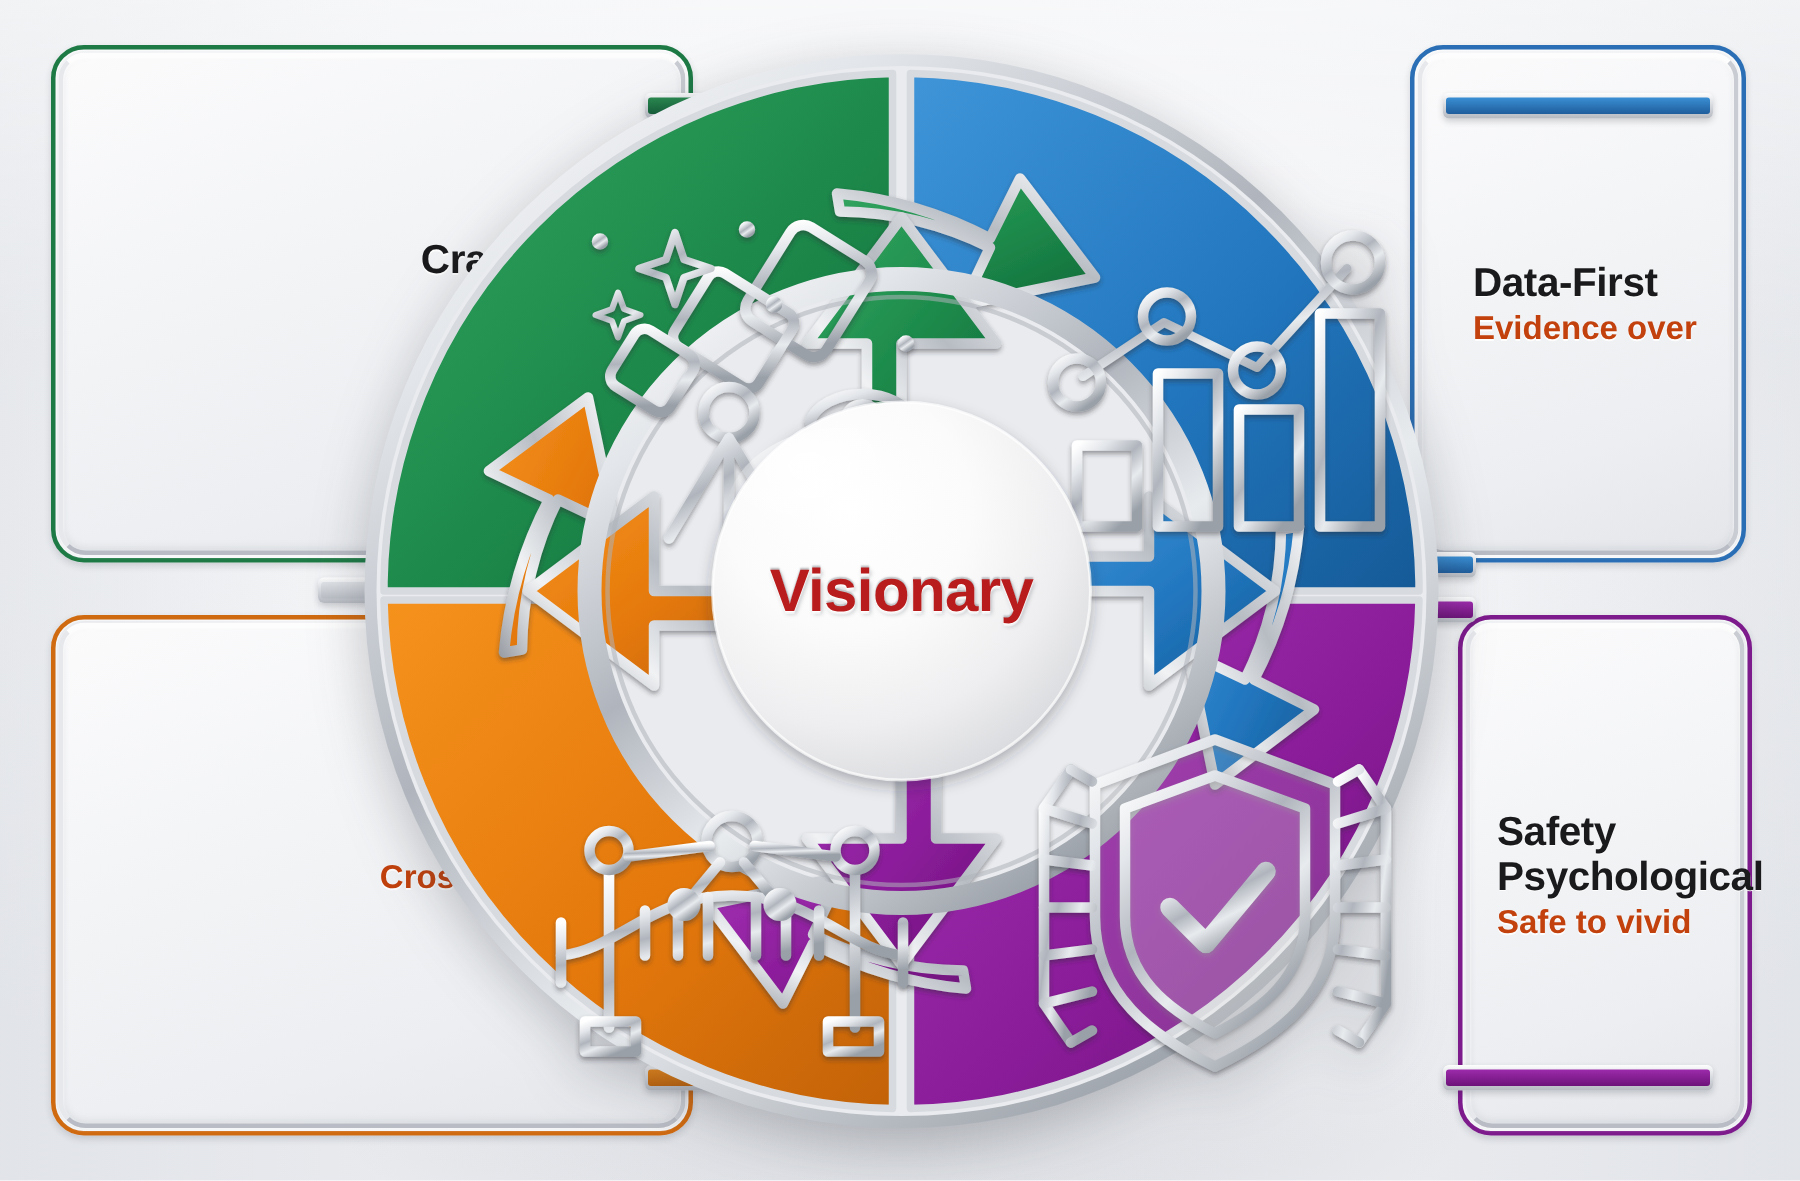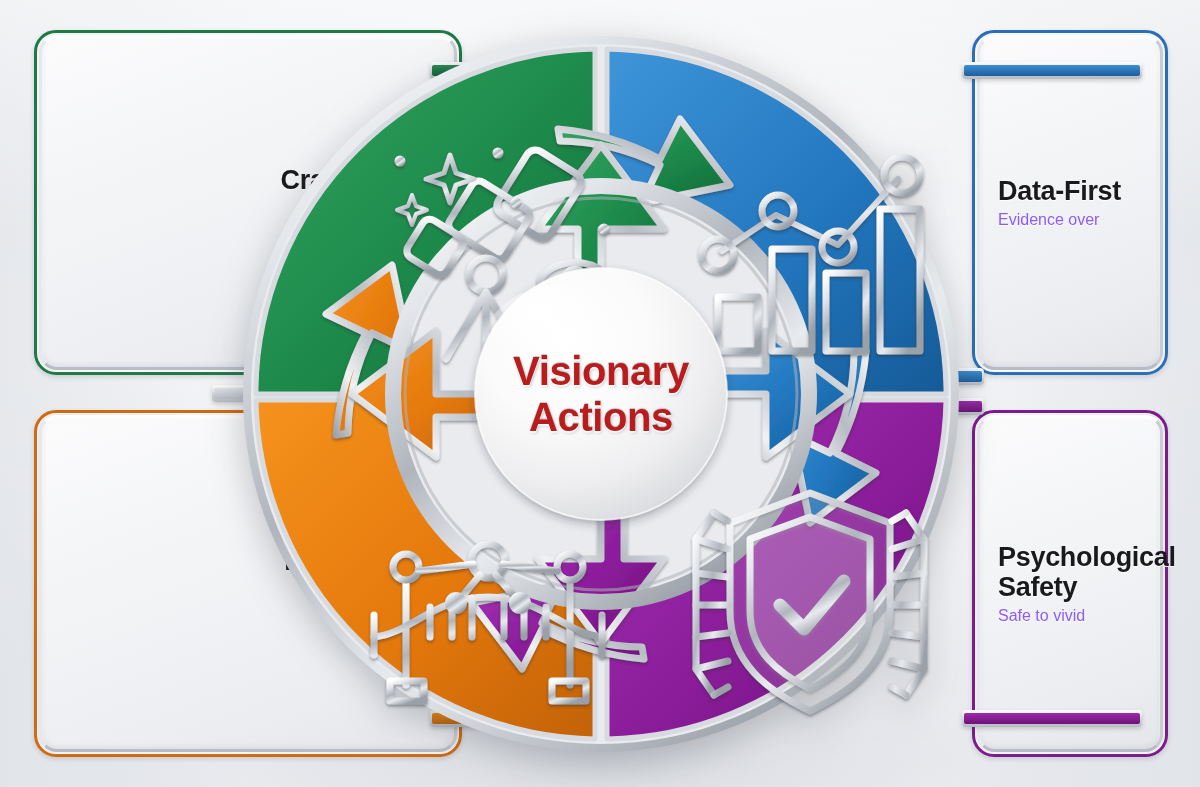--- a/index.html
+++ b/index.html
@@ -71,32 +71,33 @@
 
   .card-title {
     font-size: 27px;
     font-weight: bold;
     color: #1a1a1c;
     line-height: 1.12;
     letter-spacing: -.3px;
     text-shadow: 0 1px 0 rgba(255,255,255,.9);
   }
   .card-sub {
-    font-size: 16px;
-    color: #8b5cf6;
+    font-size: 22px;
+    color: #c2410c;
     line-height: 1.2;
     margin-top: 3px;
     text-shadow: 0 1px 0 rgba(255,255,255,.85);
+    font-weight: bold;
   }
 
   .card.align-right .card-body { text-align: right; }
   .card.align-left  .card-body { text-align: left; }
 
   #card-tl { left: 34px;  top: 30px;  width: 428px; height: 345px; --accent: #1d7a45; }
-  #card-tr { left: 972px; top: 30px;  width: 196px; height: 345px; --accent: #2a6fb5; }
+  #card-tr { left: 940px; top: 30px;  width: 224px; height: 345px; padding-left: 16px; --accent: #2a6fb5; }
   #card-bl { left: 34px;  top: 410px; width: 428px; height: 347px; --accent: #d06a10; }
   #card-br { left: 972px; top: 410px; width: 196px; height: 347px; --accent: #7d1a8c; }
 
   
   #card-tr .card-body, #card-br .card-body {
     width: 260px; padding-left: 26px; padding-right: 0;
   }
 
   
   .connector {
@@ -207,22 +208,22 @@
 <div class="card align-right" id="card-bl">
   <div class="card-body">
     <div class="card-title">Break Silos</div>
     <div class="card-sub">Cross-functional</div>
     <div class="card-sub">teams</div>
   </div>
 </div>
 
 <div class="card align-left" id="card-br">
   <div class="card-body">
+    <div class="card-title">Safety</div>
     <div class="card-title">Psychological</div>
-    <div class="card-title">Safety</div>
     <div class="card-sub">Safe to vivid</div>
   </div>
 </div>
 
 <div id="wheel">
 <svg viewBox="0 0 722 722" xmlns="http://www.w3.org/2000/svg">
   <defs>
     <linearGradient id="gGreen" x1="0" y1="0" x2="1" y2="1">
       <stop offset="0%" stop-color="#35a862"></stop>
           <stop offset="55%" stop-color="#1d8a4b"></stop>
@@ -418,15 +419,14 @@
     <path d="M 214 36 L 200 44 M 232 62 L 200 72 M 232 96 L 200 100 M 232 128 L 200 128 M 232 160 L 200 156 M 232 192 L 200 184 M 214 218 L 200 210"></path>
   </g>
 
   <circle cx="361" cy="361" r="126" fill="url(#gHub)" filter="url(#softShadow)"></circle>
   <ellipse cx="322" cy="310" rx="78" ry="58" fill="url(#gHubSpec)"></ellipse>
   <circle cx="361" cy="361" r="126" fill="none" stroke="rgba(255,255,255,.7)" stroke-width="2"></circle>
 </svg>
 
   <div class="hub-text">
     <div class="hub-line">Visionary</div>
-    <div class="hub-line">Actions</div>
   </div>
 </div>
 
 </body></html>

